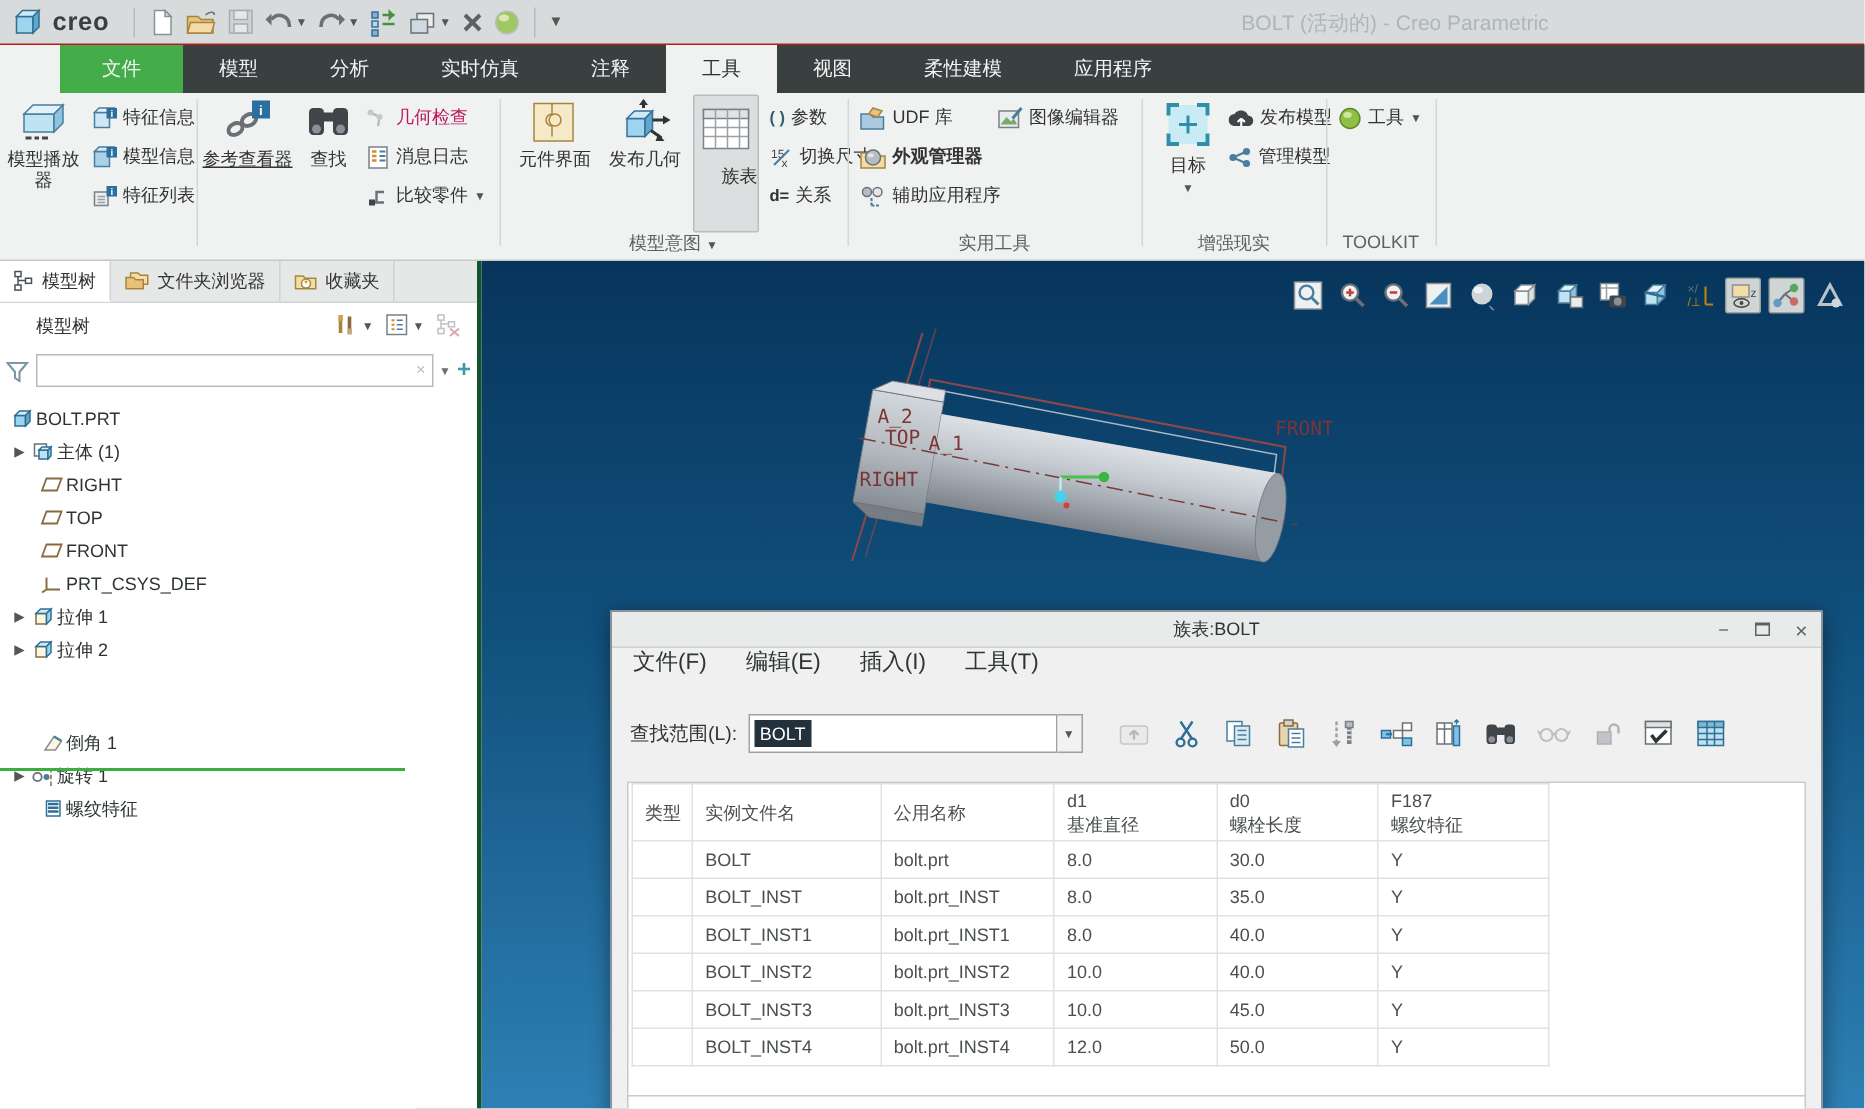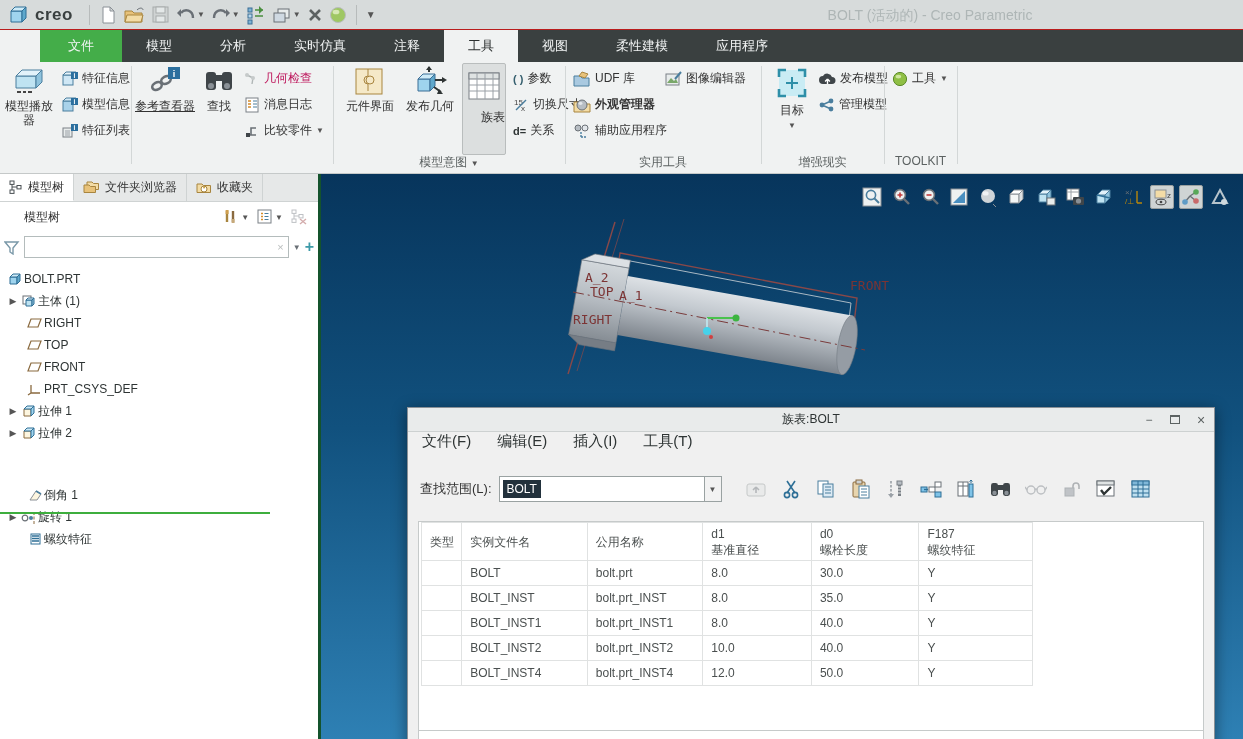--- a/index.html
+++ b/index.html
@@ -929,20 +929,28 @@
         <tr>
             <td></td>
             <td>BOLT_INST2</td>
             <td>bolt.prt_INST2</td>
             <td>10.0</td>
             <td>40.0</td>
             <td>Y</td>
           </tr>
         <tr>
             <td></td>
+            <td>BOLT_INST3</td>
+            <td>bolt.prt_INST3</td>
+            <td>10.0</td>
+            <td>45.0</td>
+            <td>Y</td>
+          </tr>
+        <tr>
+            <td></td>
             <td>BOLT_INST4</td>
             <td>bolt.prt_INST4</td>
             <td>12.0</td>
             <td>50.0</td>
             <td>Y</td>
           </tr>
       </tbody>
     </table>
   </div>
   <div id="dlg-bottom"></div>

